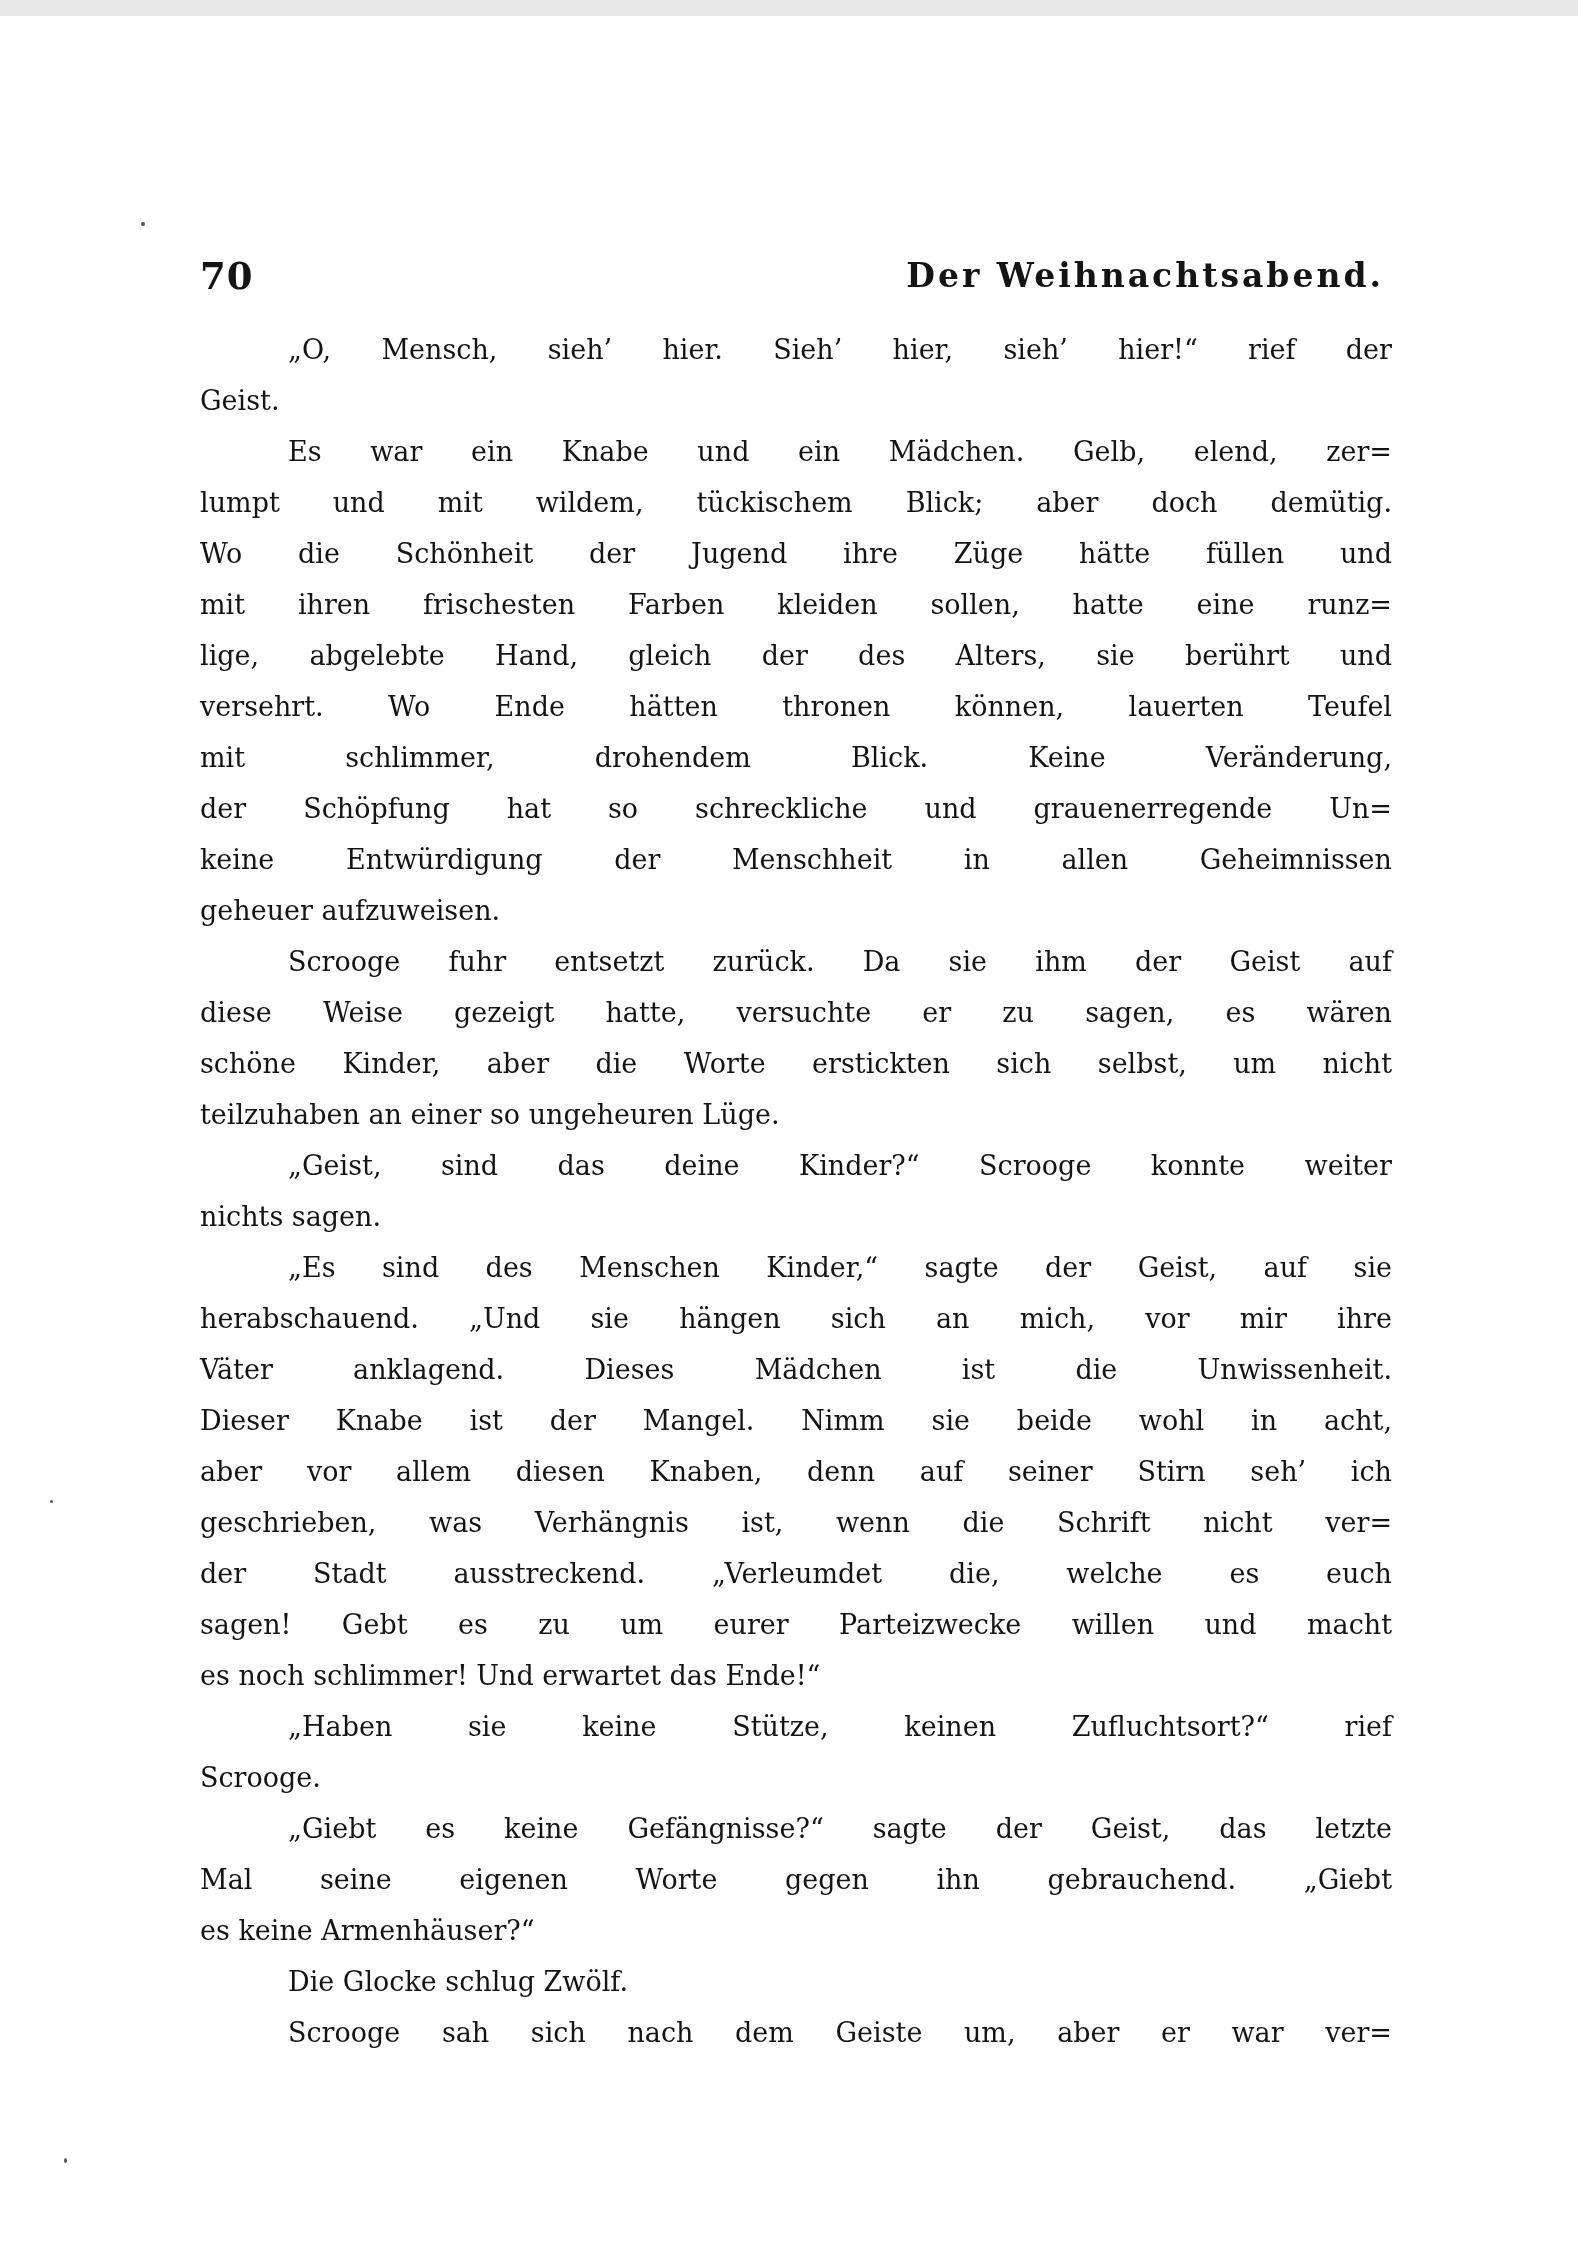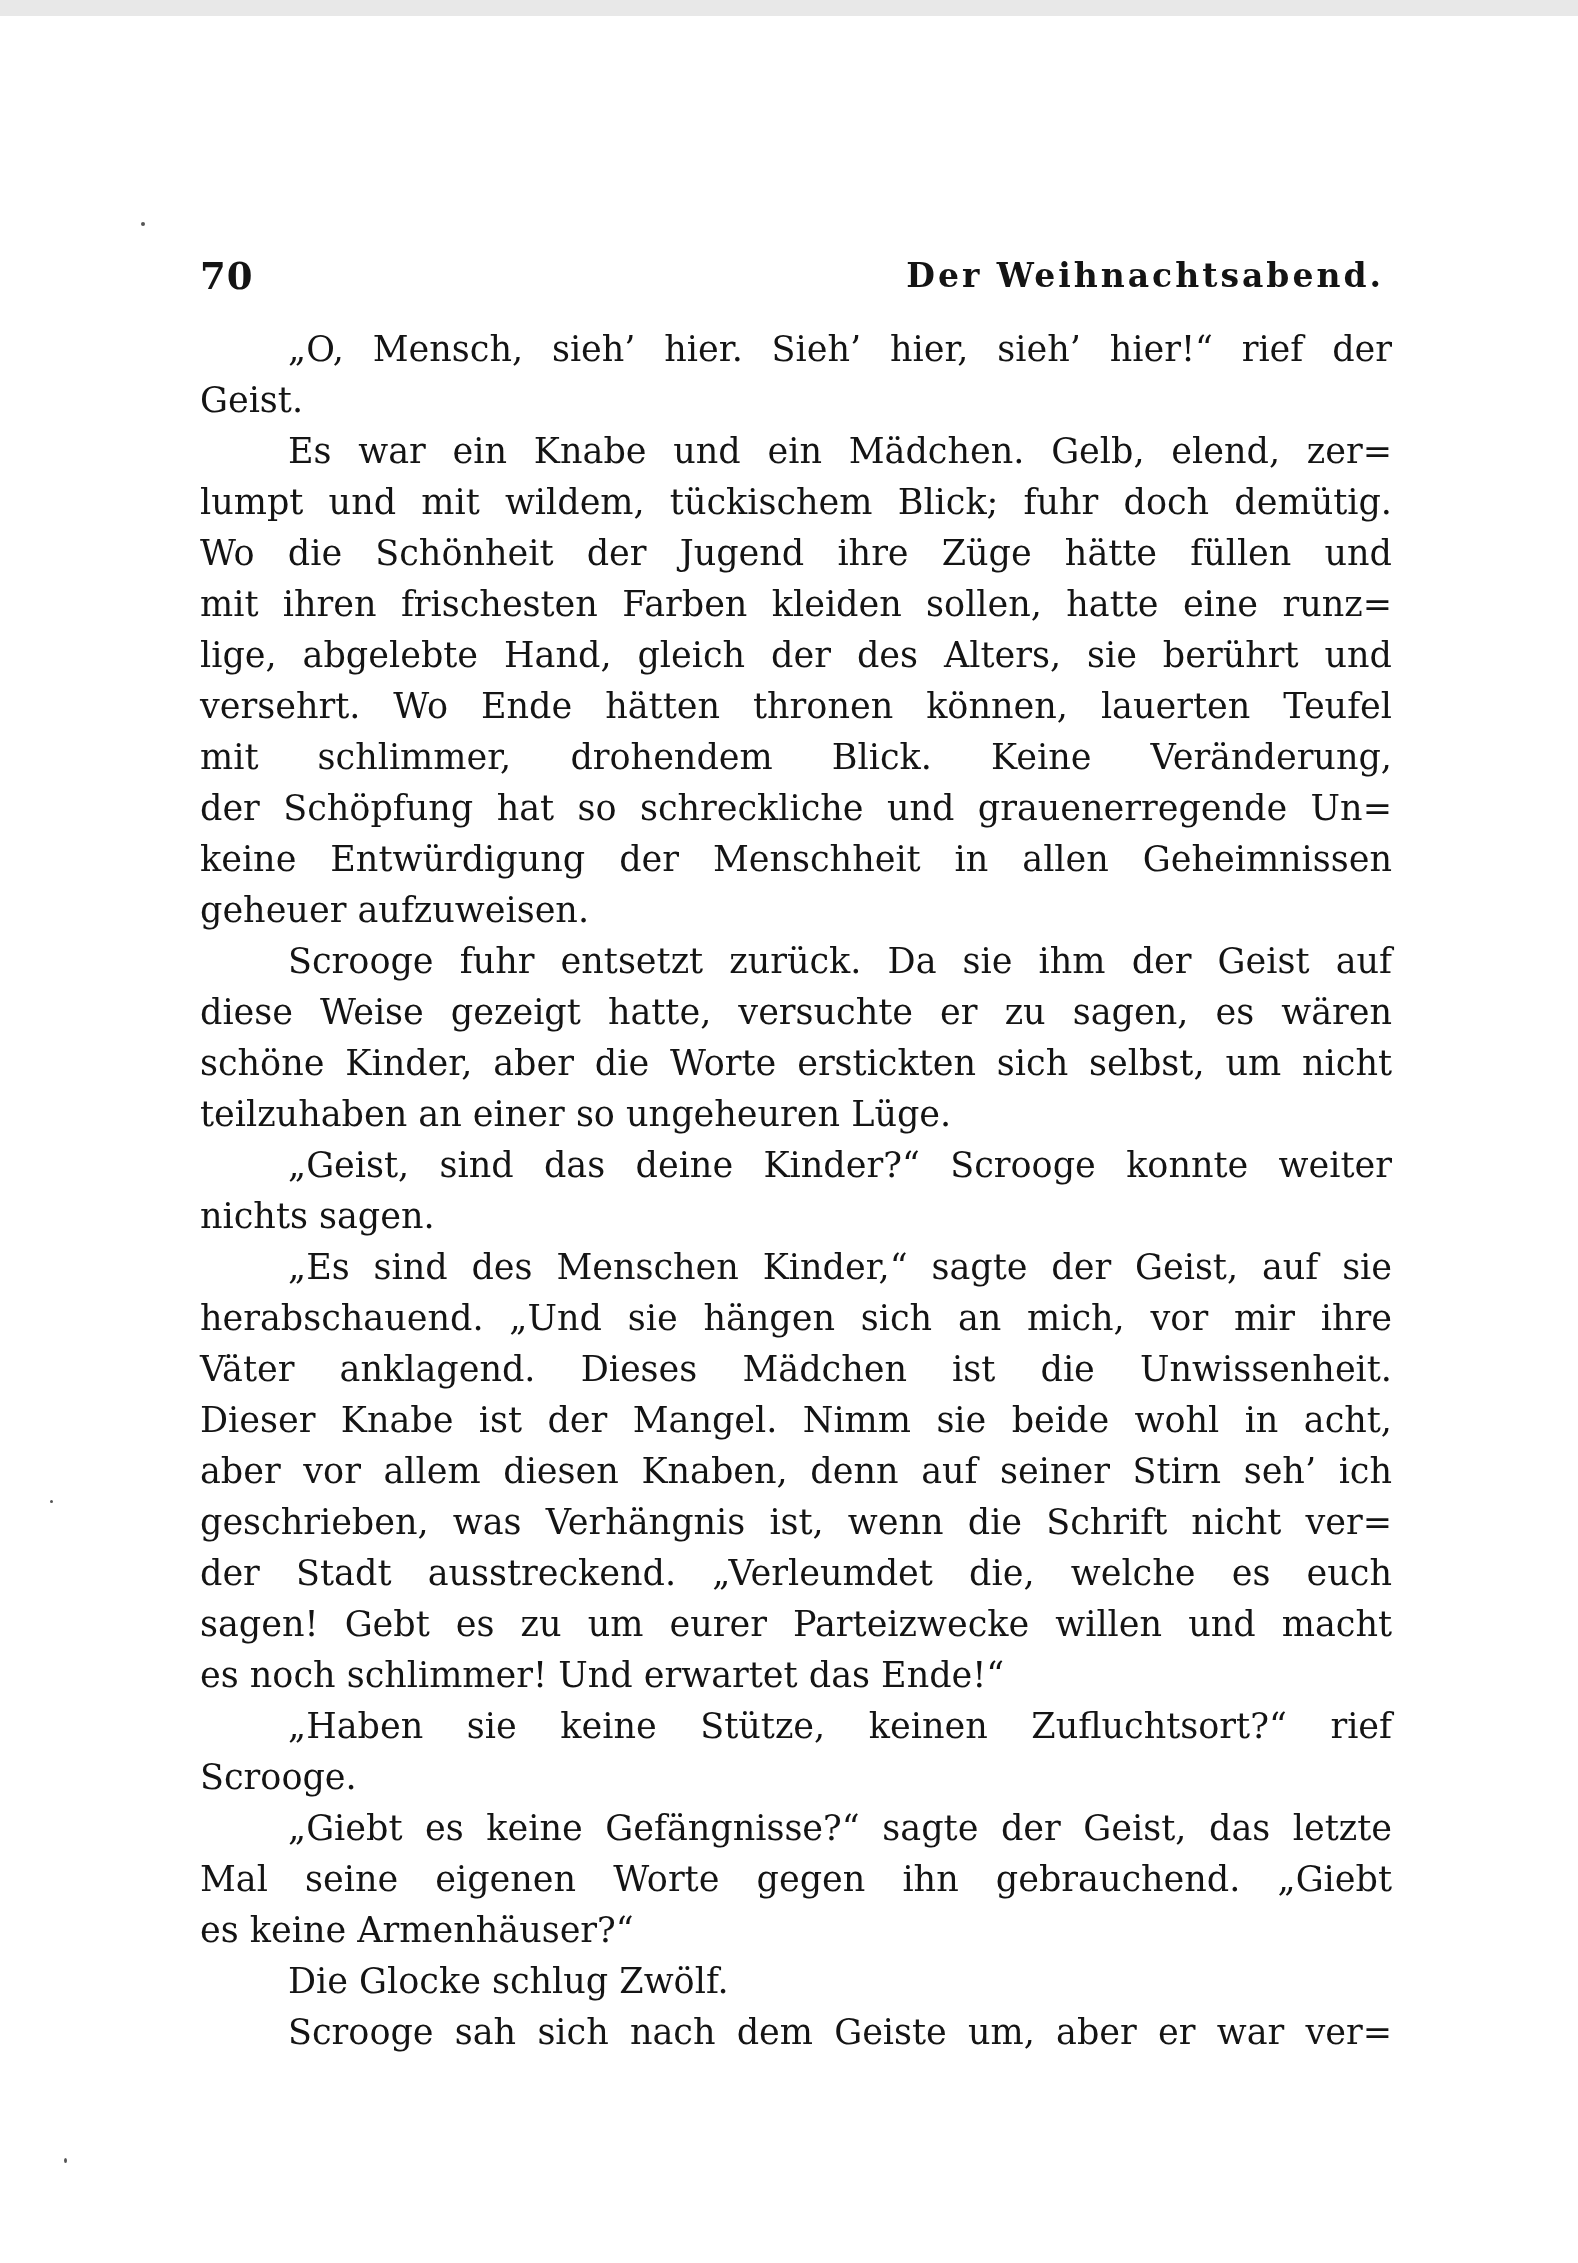--- a/index.html
+++ b/index.html
@@ -41,21 +41,21 @@
     top: 2px;
     text-align: right;
     font-size: 33px;
     font-weight: bold;
     letter-spacing: 3px;
   }
   .body-block {
     margin-left: 200px;
     width: 1192px;
     margin-top: 26px;
-    font-size: 35px;
+    font-size: 27px;
     line-height: 51px;
   }
   .para { margin: 0; }
   .line {
     text-align: justify;
     text-align-last: justify;
     white-space: normal;
   }
   .line.last { text-align-last: left; }
   .line.first { text-indent: 88px; }
@@ -82,21 +82,21 @@
     <span class="running">Der Weihnachtsabend.</span>
   </div>
 
   <div class="body-block">
       <div class="para">
         <div class="line first">„O, Mensch, sieh’ hier.  Sieh’ hier, sieh’ hier!“ rief der</div>
         <div class="line last">Geist.</div>
       </div>
       <div class="para">
         <div class="line first">Es war ein Knabe und ein Mädchen.  Gelb, elend, zer=</div>
-        <div class="line">lumpt und mit wildem, tückischem Blick; fuhr doch demütig.</div>
+        <div class="line">lumpt und mit wildem, tückischem Blick; aber doch demütig.</div>
         <div class="line">Wo die Schönheit der Jugend ihre Züge hätte füllen und</div>
         <div class="line">mit ihren frischesten Farben kleiden sollen, hatte eine runz=</div>
         <div class="line">lige, abgelebte Hand, gleich der des Alters, sie berührt und</div>
         <div class="line">versehrt.  Wo Ende hätten thronen können, lauerten Teufel</div>
         <div class="line">mit schlimmer, drohendem Blick.  Keine Veränderung,</div>
         <div class="line">der Schöpfung hat so schreckliche und grauenerregende Un=</div>
         <div class="line">keine Entwürdigung der Menschheit in allen Geheimnissen</div>
         <div class="line last">geheuer aufzuweisen.</div>
       </div>
       <div class="para">

